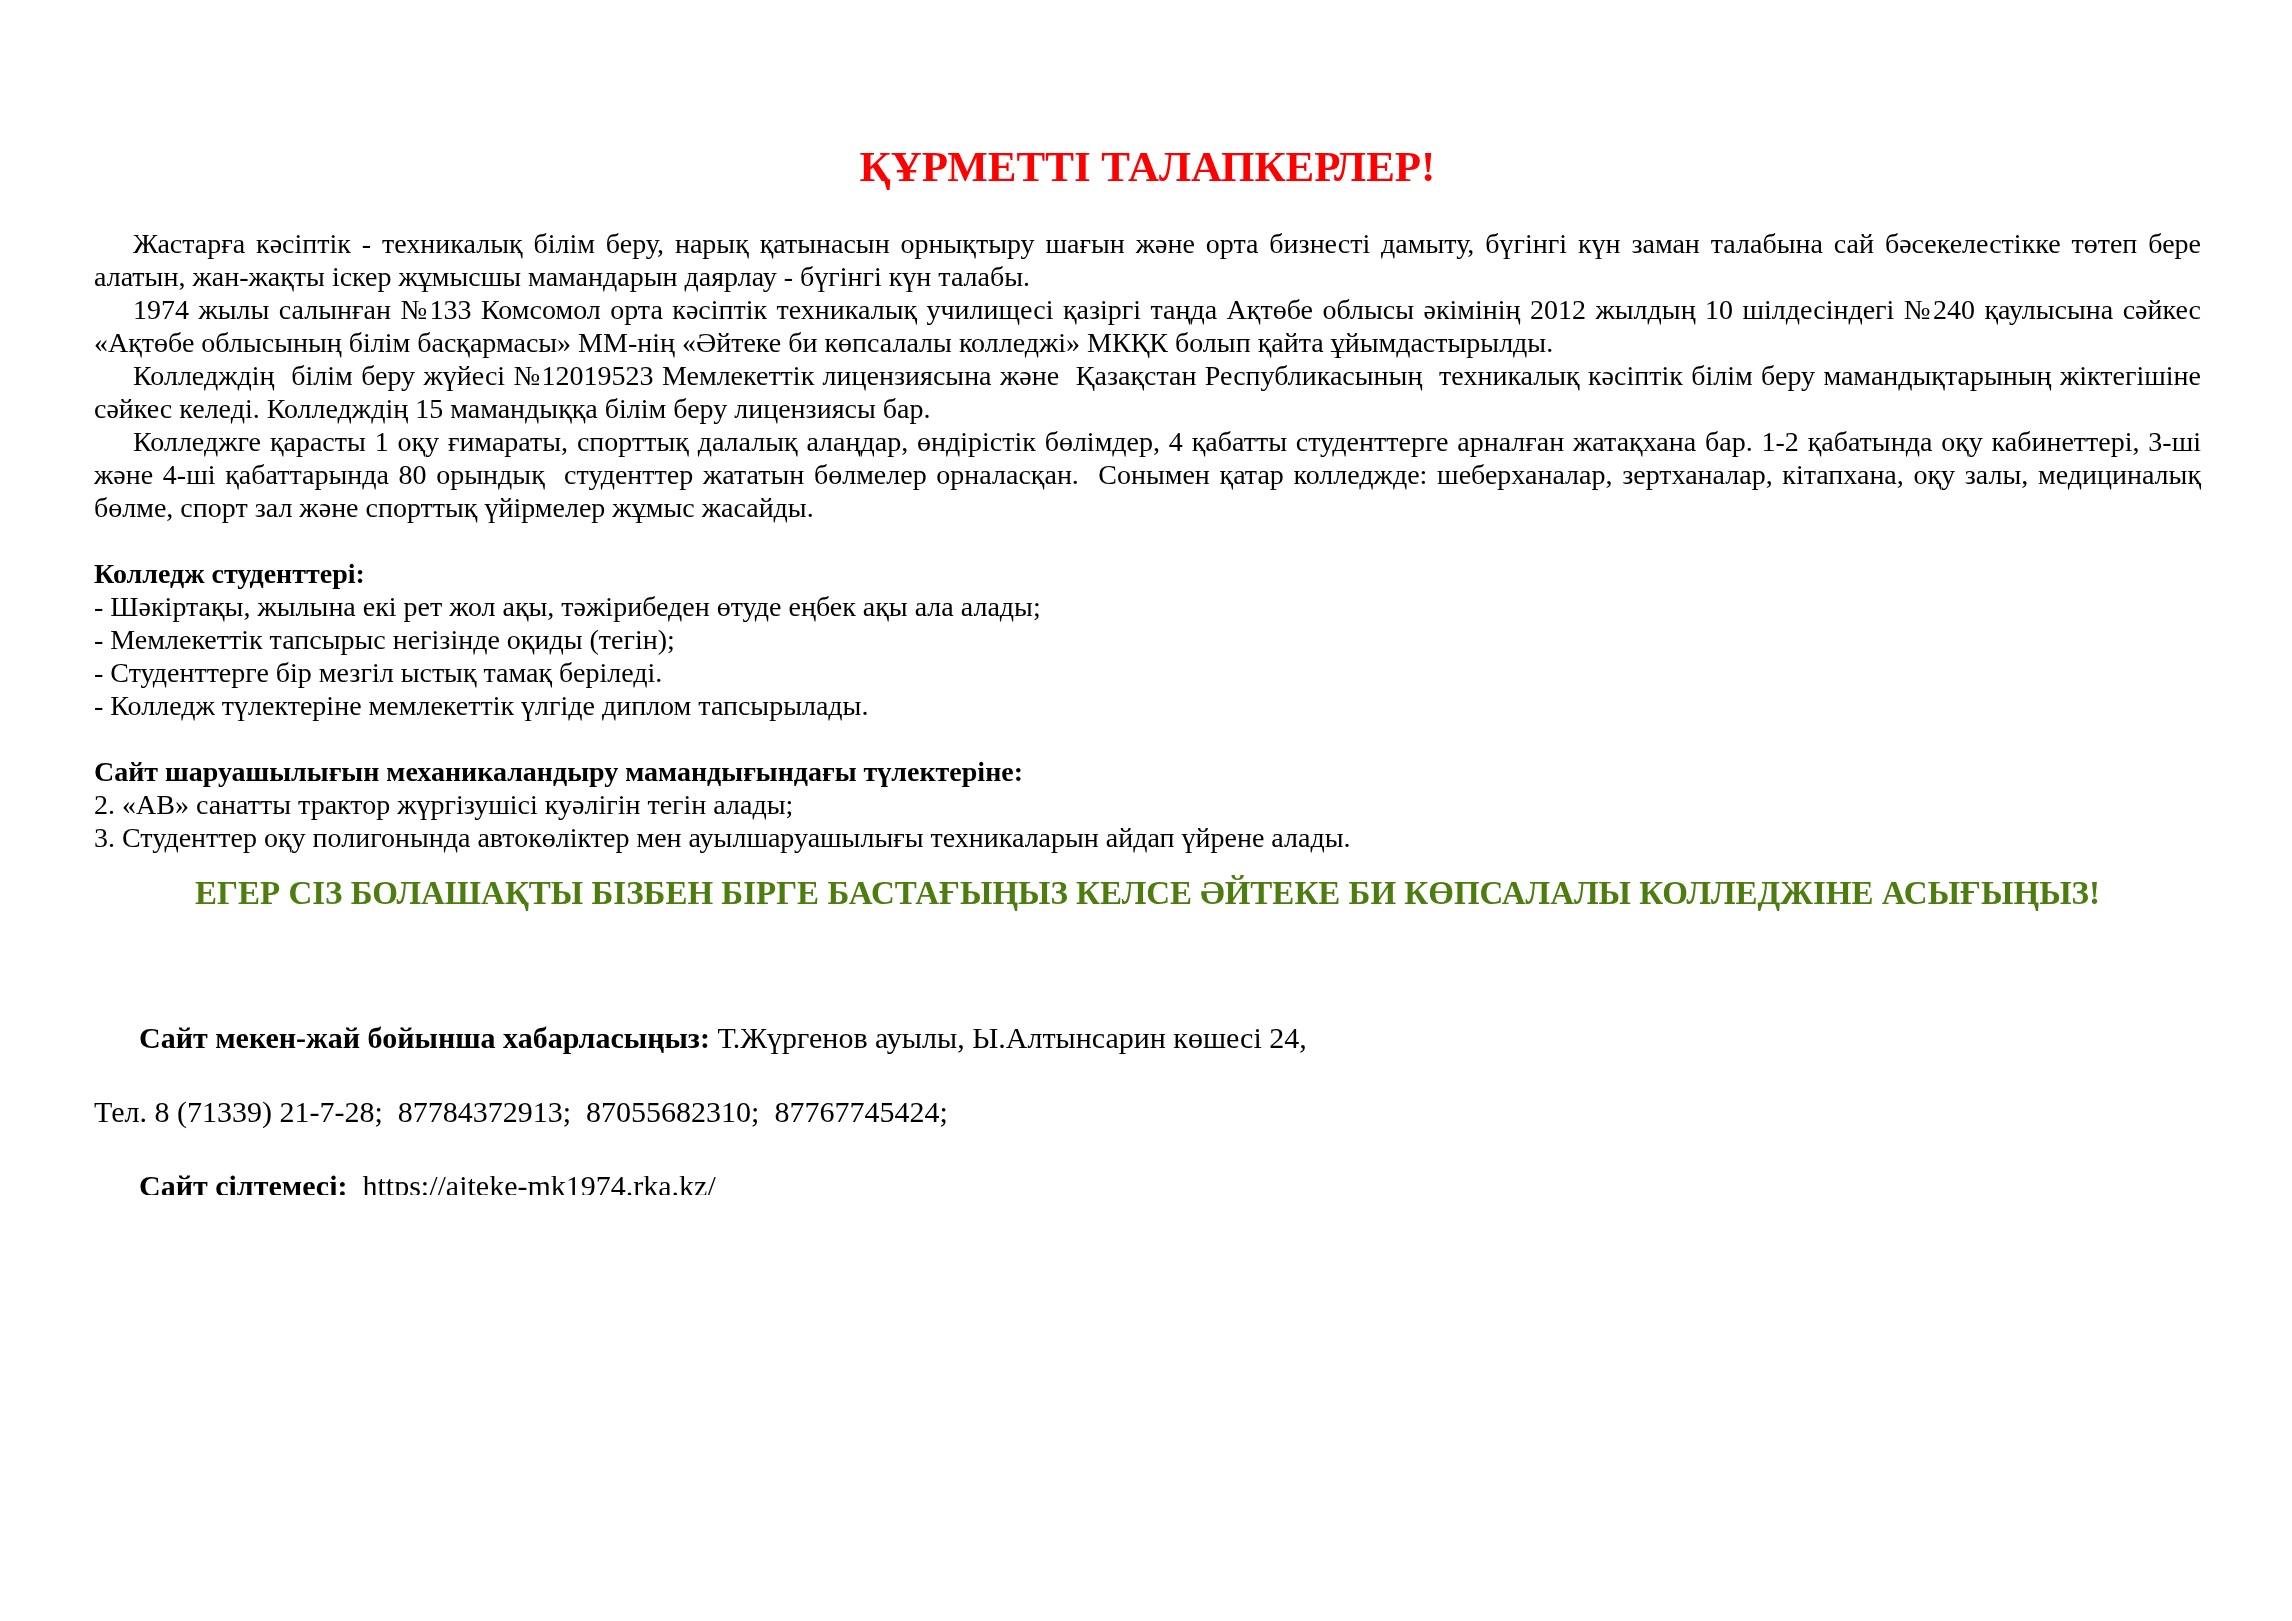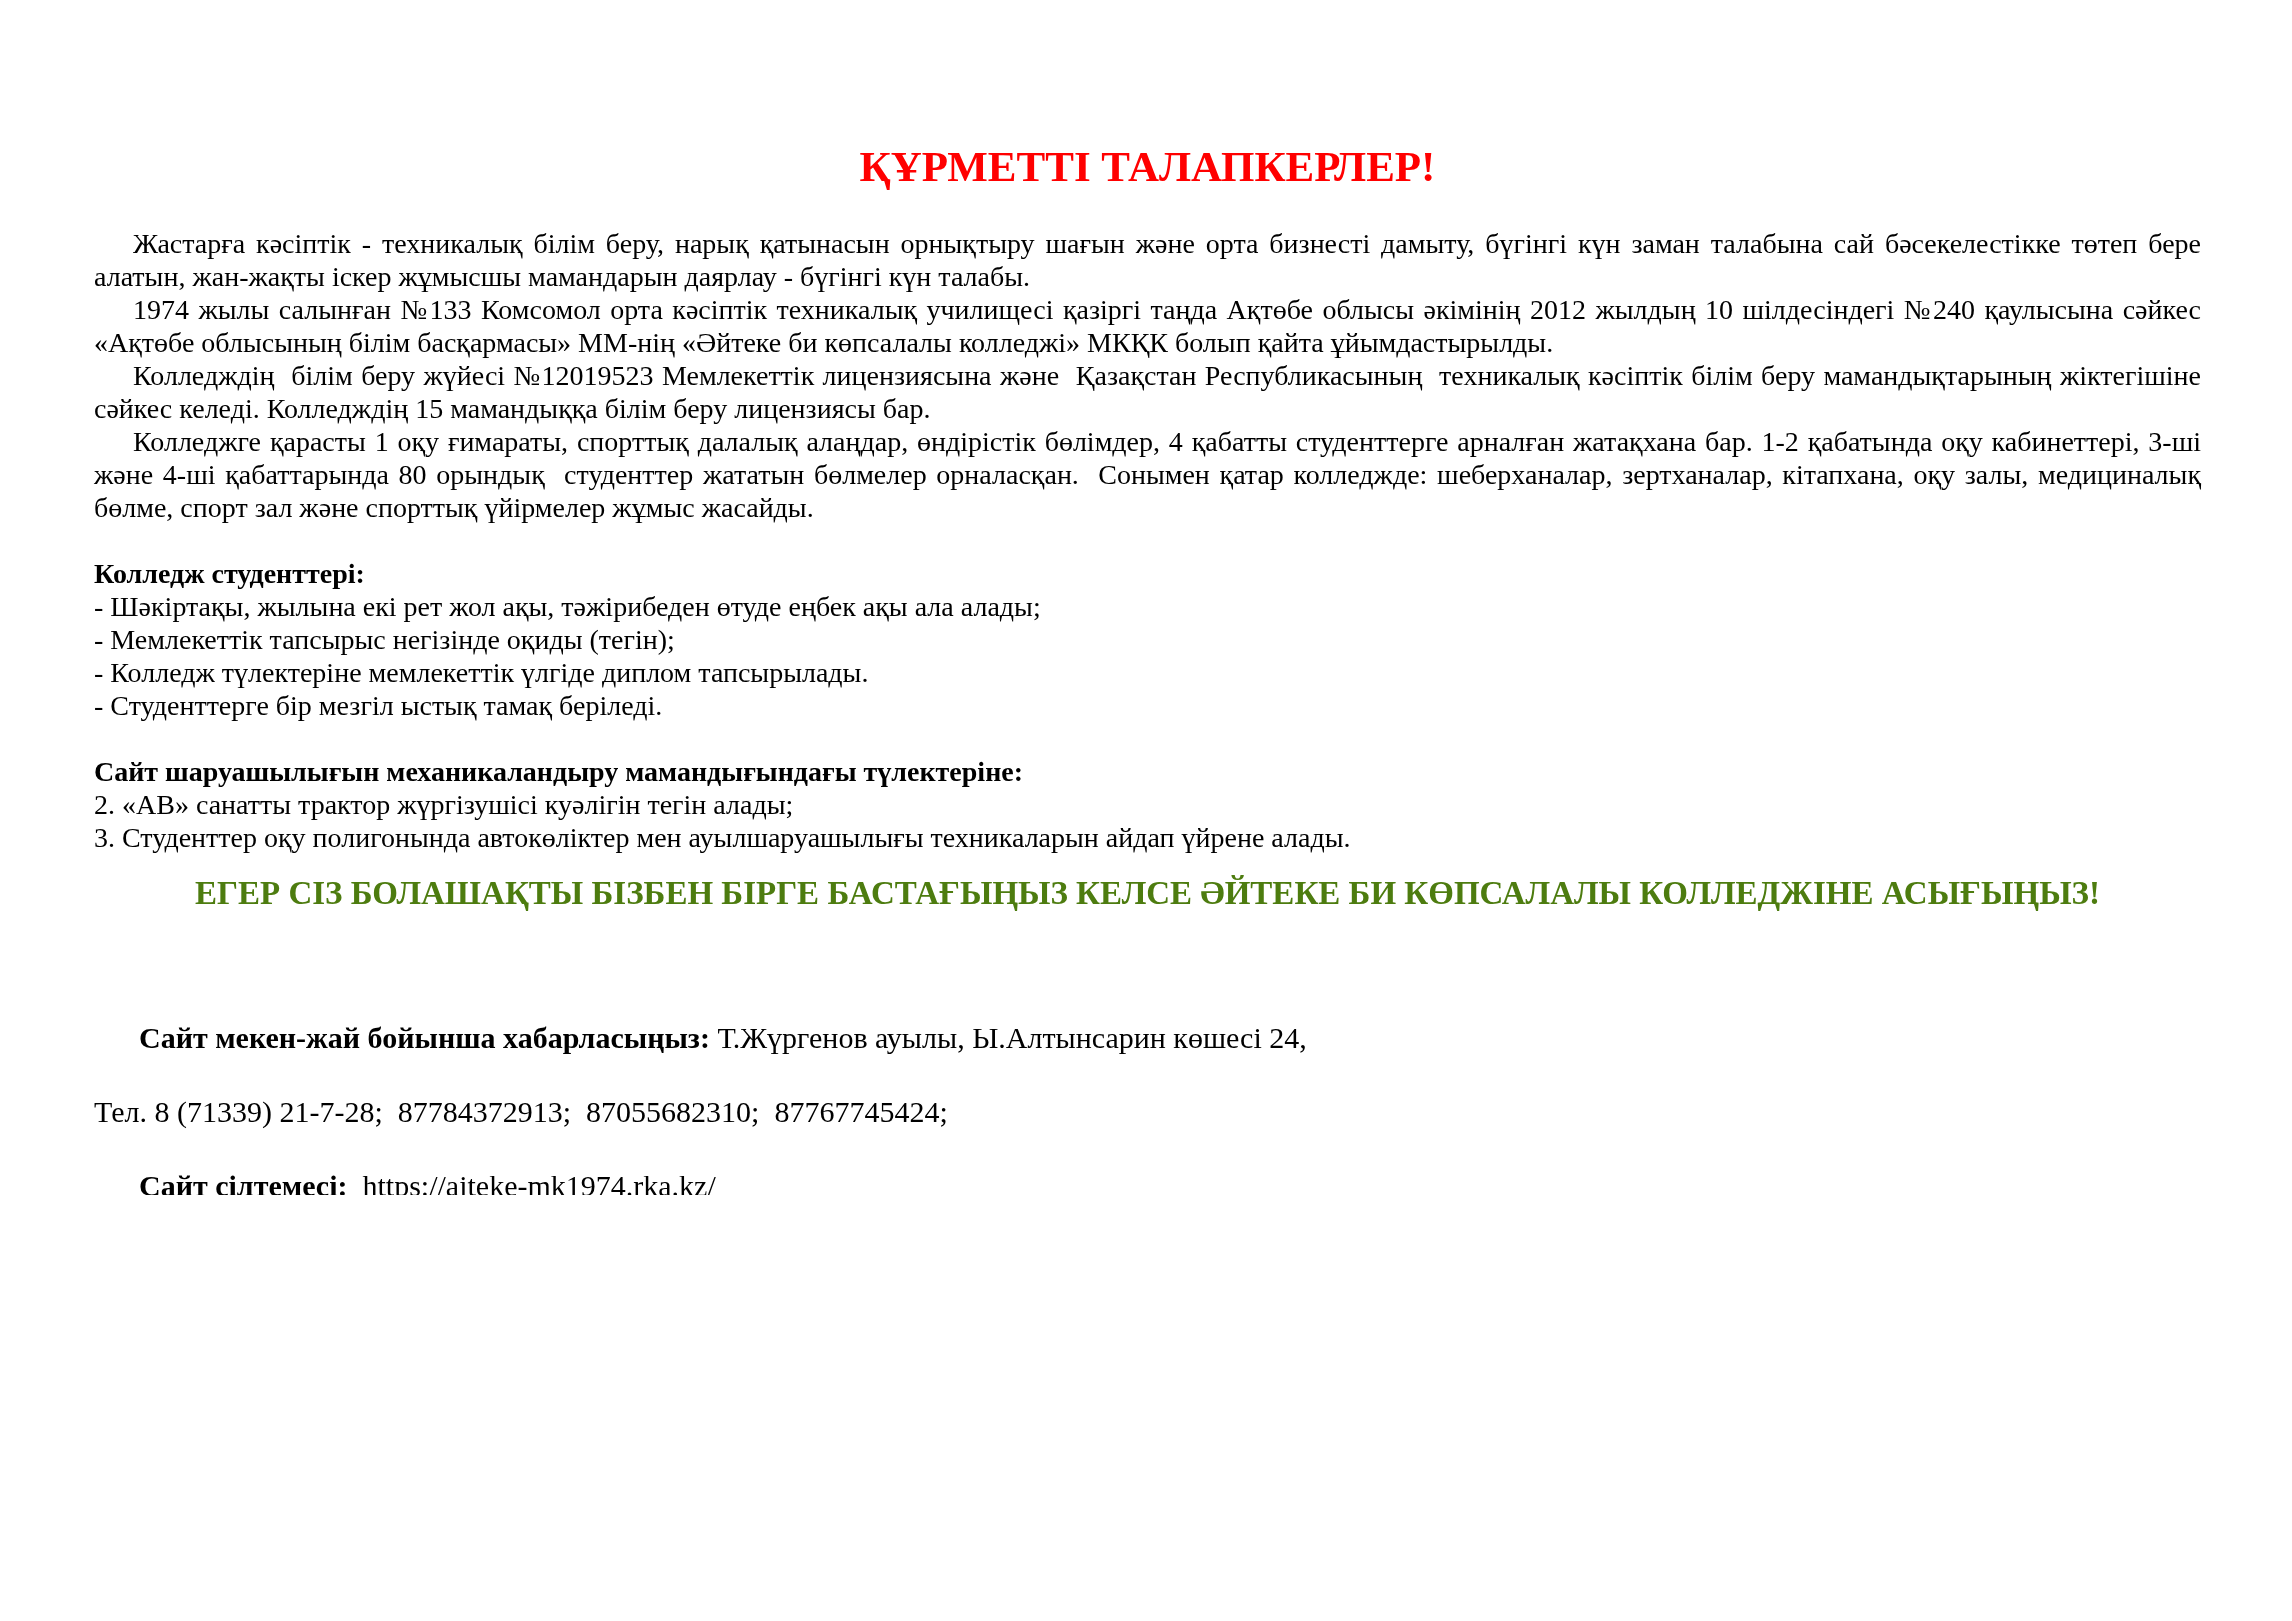--- a/index.html
+++ b/index.html
@@ -94,22 +94,22 @@
   <p class="body-para">1974 жылы салынған №133 Комсомол орта кәсіптік техникалық училищесі қазіргі таңда Ақтөбе облысы әкімінің 2012 жылдың 10 шілдесіндегі №240 қаулысына сәйкес «Ақтөбе облысының білім басқармасы» ММ-нің «Әйтеке би көпсалалы колледжі» МКҚК болып қайта ұйымдастырылды.</p>
 
   <p class="body-para">Колледждің  білім беру жүйесі №12019523 Мемлекеттік лицензиясына және  Қазақстан Республикасының  техникалық кәсіптік білім беру мамандықтарының жіктегішіне  сәйкес келеді. Колледждің 15 мамандыққа білім беру лицензиясы бар.</p>
 
   <p class="body-para">Колледжге қарасты 1 оқу ғимараты, спорттық далалық алаңдар, өндірістік бөлімдер, 4 қабатты студенттерге арналған жатақхана бар. 1-2 қабатында оқу кабинеттері, 3-ші және 4-ші қабаттарында 80 орындық  студенттер жататын бөлмелер орналасқан.  Сонымен қатар колледжде: шеберханалар, зертханалар, кітапхана, оқу залы, медициналық бөлме, спорт зал және спорттық үйірмелер жұмыс жасайды.</p>
 
   <div class="section">
     <p class="section-heading">Колледж студенттері:</p>
     <p class="section-item">- Шәкіртақы, жылына екі рет жол ақы, тәжірибеден өтуде еңбек ақы ала алады;</p>
     <p class="section-item">- Мемлекеттік тапсырыс негізінде оқиды (тегін);</p>
+    <p class="section-item">- Студенттерге бір мезгіл ыстық тамақ беріледі.</p>
     <p class="section-item">- Колледж түлектеріне мемлекеттік үлгіде диплом тапсырылады.</p>
-    <p class="section-item">- Студенттерге бір мезгіл ыстық тамақ беріледі.</p>
   </div>
 
   <div class="section">
     <p class="section-heading">Сайт шаруашылығын механикаландыру мамандығындағы түлектеріне:</p>
     <p class="section-item">2. «АВ» санатты трактор жүргізушісі куәлігін тегін алады;</p>
     <p class="section-item">3. Студенттер оқу полигонында автокөліктер мен ауылшаруашылығы техникаларын айдап үйрене алады.</p>
   </div>
 
 
   <p class="slogan">ЕГЕР СІЗ БОЛАШАҚТЫ БІЗБЕН БІРГЕ БАСТАҒЫҢЫЗ КЕЛСЕ ӘЙТЕКЕ БИ КӨПСАЛАЛЫ КОЛЛЕДЖІНЕ АСЫҒЫҢЫЗ!</p>

